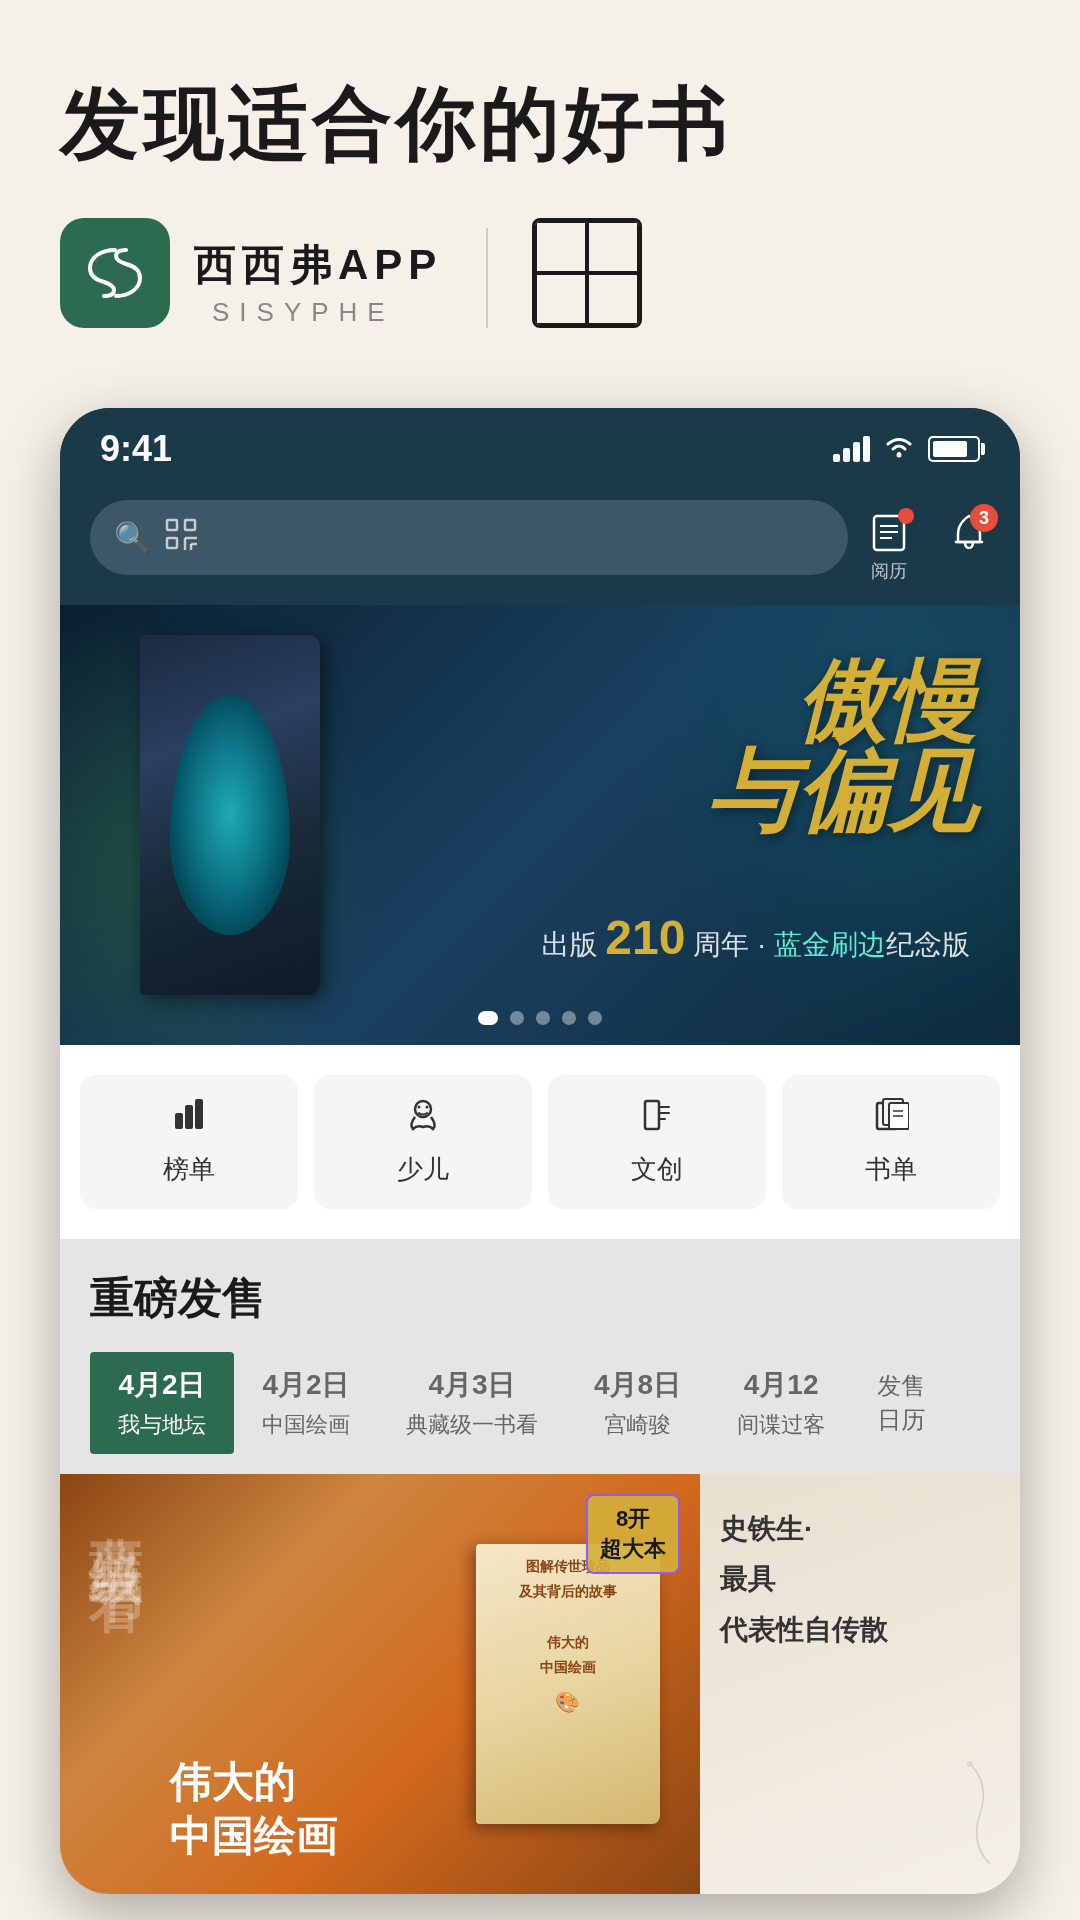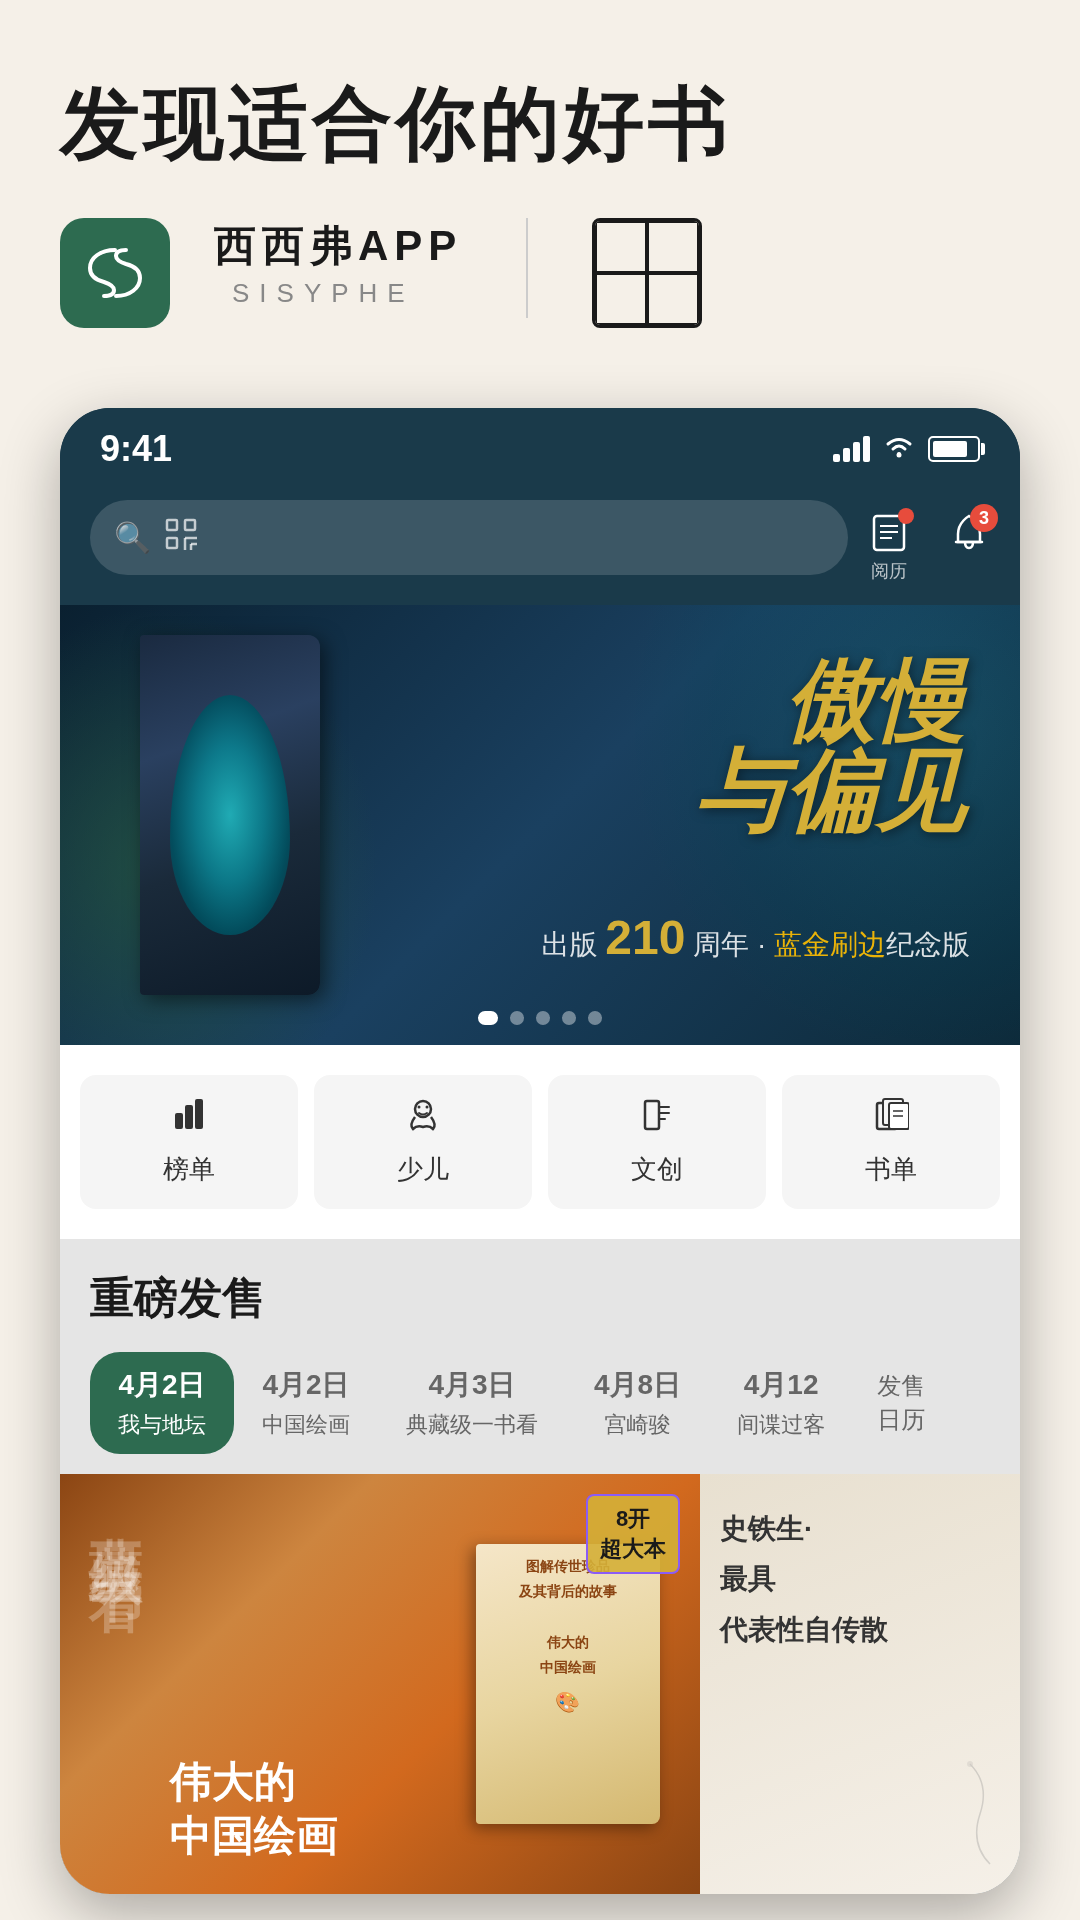--- a/index.html
+++ b/index.html
@@ -19,22 +19,22 @@
     .main-headline {
       font-size: 80px;
       font-weight: 900;
       color: #1a1a1a;
       letter-spacing: 4px;
       line-height: 1.1;
       margin-bottom: 50px;
     }
     .app-branding {
       display: flex;
-      align-items: flex-start;
-      gap: 44px;
+      align-items: flex-end;
+      gap: 24px;
     }
     .app-logo {
       width: 110px;
       height: 110px;
       background: #2d6b50;
       border-radius: 24px;
       display: flex;
       align-items: center;
       justify-content: center;
       flex-shrink: 0;
@@ -316,21 +316,21 @@
     .date-tabs {
       display: flex;
       align-items: center;
       gap: 0;
       overflow-x: auto;
       padding-bottom: 20px;
     }
     .date-tab {
       flex-shrink: 0;
       padding: 14px 28px;
-      border-radius: 30px;
+      border-radius: 4px;
       font-size: 26px;
       color: #666;
       white-space: nowrap;
       display: flex;
       flex-direction: column;
       align-items: center;
       gap: 6px;
     }
     .date-tab.active {
       background: #2d6b50;
@@ -505,26 +505,26 @@
   <div class="banner-area">
     <div class="banner-bg"></div>
     <div class="banner-peacock-left"></div>
 
     <div class="banner-book">
       <div class="book-feather"></div>
     </div>
 
     <div style="position:absolute;right:0;top:-20px;width:400px;height:480px;opacity:0.15;background:radial-gradient(ellipse at 80% 30%, #20b8c0 0%, #005060 50%, transparent 70%);"></div>
 
-    <div style="position:absolute;right:54px;top:50px;text-align:right;">
+    <div style="position:absolute;right:42px;top:50px;text-align:right;">
       <div style="font-size:90px;font-weight:900;color:#d4af37;line-height:1;font-style:italic;text-shadow:2px 2px 12px rgba(0,0,0,0.5);">傲慢<br>与偏见</div>
     </div>
 
     <div style="position:absolute;right:50px;bottom:80px;text-align:right;">
-      <span style="font-size:28px;color:rgba(255,255,255,0.85);">出版 <span style="color:#d4af37;font-size:48px;font-weight:900;">210</span> 周年 · <span style="color:#eab308;">蓝金刷边</span>纪念版</span>
+      <span style="font-size:28px;color:rgba(255,255,255,0.85);">出版 <span style="color:#d4af37;font-size:48px;font-weight:900;">210</span> 周年 · <span style="color:#5eead4;">蓝金刷边</span>纪念版</span>
     </div>
 
     <div class="banner-dots">
       <div class="dot active"></div>
       <div class="dot"></div>
       <div class="dot"></div>
       <div class="dot"></div>
       <div class="dot"></div>
     </div>
   </div>

